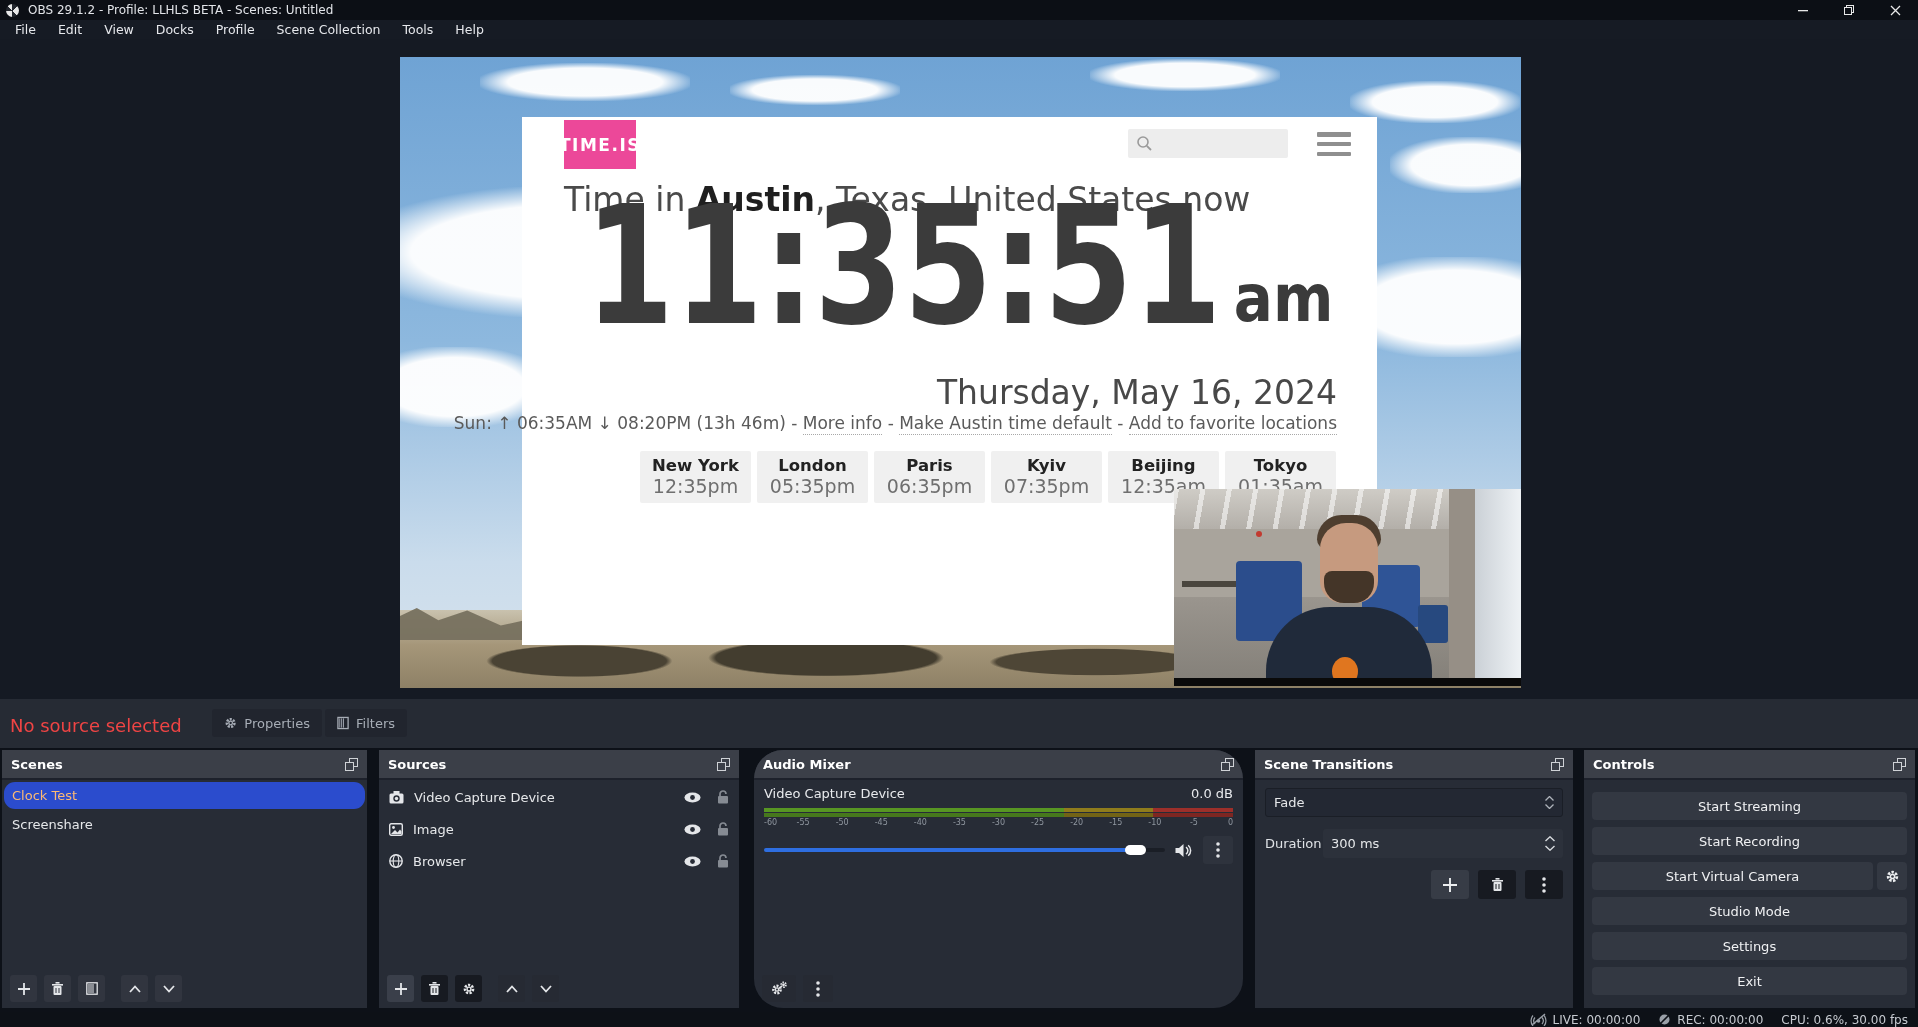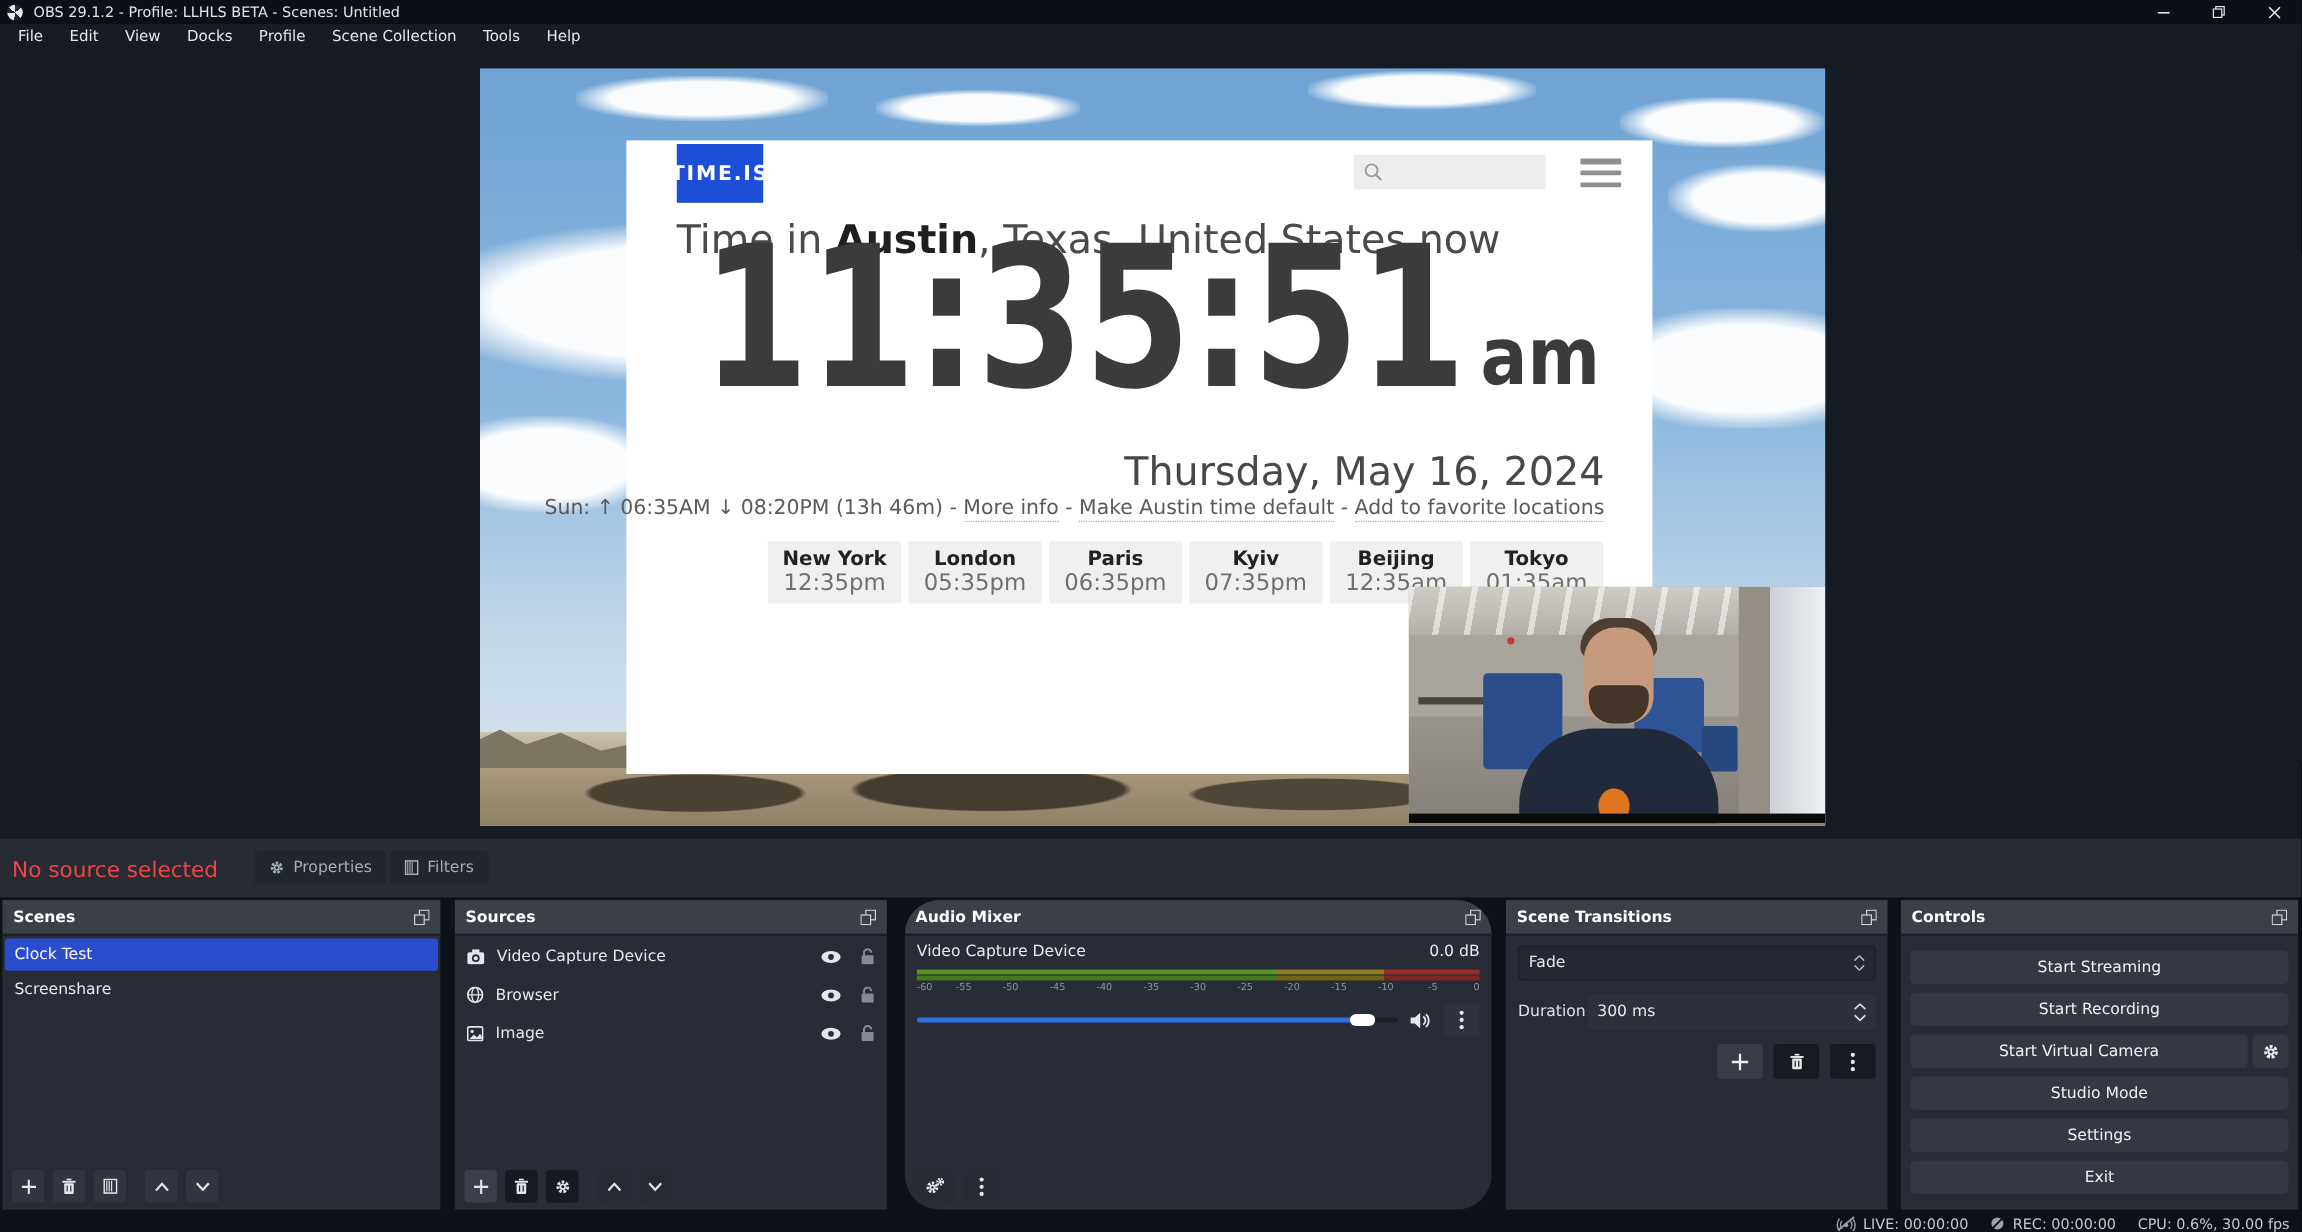--- a/index.html
+++ b/index.html
@@ -23,21 +23,21 @@
   .desert{position:absolute;left:0;bottom:0;width:100%;height:78px;background:linear-gradient(#c9c2ae 0%,#a59679 45%,#8e8166 100%);}
   .ridge{position:absolute;left:0;bottom:48px;width:240px;height:32px;background:#77715f;clip-path:polygon(0 100%,0 25%,7% 0,16% 38%,28% 8%,42% 55%,58% 28%,76% 68%,100% 100%);opacity:.95;}
   .mounds{position:absolute;left:0;bottom:0;width:100%;height:52px;background:
     radial-gradient(ellipse 150px 26px at 16% 48%,#4a4334 0 58%,rgba(74,67,52,0) 62%),
     radial-gradient(ellipse 190px 30px at 38% 42%,#433d2f 0 58%,rgba(67,61,47,0) 62%),
     radial-gradient(ellipse 170px 22px at 62% 50%,#4e4636 0 58%,rgba(78,70,54,0) 62%),
     radial-gradient(ellipse 200px 24px at 86% 46%,#45402f 0 58%,rgba(69,64,47,0) 62%);}
 
   
   .card{position:absolute;left:122px;top:60px;width:855px;height:528px;background:#fff;}
-  .ti-logo{position:absolute;left:42px;top:3px;width:72px;height:49px;background:#1d4ed8;color:#fff;font-size:17px;font-weight:bold;letter-spacing:1.5px;display:flex;align-items:center;justify-content:center;}
+  .ti-logo{position:absolute;left:42px;top:3px;width:72px;height:49px;background:#ec4899;color:#fff;font-size:17px;font-weight:bold;letter-spacing:1.5px;display:flex;align-items:center;justify-content:center;}
   .ti-search{position:absolute;left:606px;top:12px;width:160px;height:29px;background:#ededed;border-radius:2px;display:flex;align-items:center;padding-left:8px;box-sizing:border-box;}
   .ti-burger{position:absolute;left:795px;top:15px;width:34px;height:24px;display:flex;flex-direction:column;justify-content:space-between;}
   .ti-burger div{height:4.5px;background:#8f8f8f;border-radius:1px;}
   .ti-heading{position:absolute;left:42px;top:63px;font-size:33px;color:#4a4a4a;white-space:nowrap;}
   .ti-heading b{color:#1f1f1f;font-weight:800;}
   .ti-clockrow{position:absolute;left:63px;top:96px;display:flex;align-items:baseline;}
   .ti-clock{font-size:128px;font-weight:800;color:#3b3b3b;letter-spacing:0px;transform:scaleY(1.28);transform-origin:50% 80%;line-height:1;}
   .ti-ampm{font-size:58px;font-weight:800;color:#3b3b3b;margin-left:12px;transform:scaleY(1.15);transform-origin:50% 80%;}
   .ti-date{position:absolute;right:40px;top:256px;font-size:33px;color:#484848;}
   .ti-sunline{position:absolute;right:40px;top:296px;font-size:17px;color:#5a5a5a;white-space:nowrap;}
@@ -70,21 +70,21 @@
   .infobar{position:absolute;left:0;top:699px;width:100%;height:49px;background:#262b34;}
   .ib-status{position:absolute;left:10px;top:16px;font-size:18px;color:#ef4444;}
   .ib-btn{position:absolute;top:10px;height:28px;background:#21252e;border-radius:3px;color:#a7adb6;font-size:13px;display:flex;gap:7px;align-items:center;padding:0 12px;box-sizing:border-box;}
 
   
   .dockbg{position:absolute;left:0;top:748px;width:100%;height:264px;background:#0d1118;}
   .panel{position:absolute;top:750px;height:258px;background:#272c36;overflow:hidden;}
   .panel-header{height:28px;background:#3b3f48;border-bottom:2px solid #1d212b;display:flex;align-items:center;justify-content:space-between;padding:0 9px;}
   .panel-title{font-weight:bold;font-size:13px;color:#fff;}
   .scene-item{height:27px;line-height:27px;margin:2px 2px 1px 2px;padding-left:8px;font-size:13px;color:#e6e8ea;border-radius:3px;}
-  .scene-item.selected{background:#2b4ccd;color:#ffffff;}
+  .scene-item.selected{background:#2b4ccd;color:#fdba74;border-radius:11px;}
   .src-row{height:30px;display:flex;align-items:center;padding:0 10px;margin-top:2px;}
   .src-label{font-size:13px;color:#e6e8ea;margin-left:10px;flex:1;}
   .toolbar{position:absolute;left:8px;bottom:6px;display:flex;gap:7px;align-items:center;}
   .iconbtn{width:27px;height:27px;background:#31353f;border-radius:3px;display:flex;align-items:center;justify-content:center;}
   .iconbtn.dark{background:#171a21;}
   .iconbtn.mid{background:#262a33;}
   .iconbtn.lit{background:#3a3f4a;}
   .gap4{width:2px;}
 
   
@@ -339,42 +339,42 @@
       <svg width="17" height="11" style="margin-right:16px;">
           <ellipse cx="8.5" cy="5.5" rx="8" ry="5" fill="#e4e6e9"></ellipse>
           <circle cx="8.5" cy="5.5" r="2.4" fill="#272c36"></circle>
         </svg>
       <svg width="12" height="14">
           <rect x="1" y="6" width="10" height="7.5" rx="1" fill="#868b93"></rect>
           <path d="M3 6 V4 a3 3 0 0 1 6 0" fill="none" stroke="#868b93" stroke-width="1.7"></path>
         </svg>
     </div>
     <div class="src-row">
+      <svg width="14" height="13">
+          <rect x="0.7" y="0.7" width="12.6" height="11.6" rx="1.5" fill="none" stroke="#e4e6e9" stroke-width="1.4"></rect>
+          <circle cx="4.5" cy="4.5" r="1.4" fill="#e4e6e9"></circle>
+          <path d="M2 11 L6 7 L8.5 9.5 L11 6.5 L12.5 8.5 V11 Z" fill="#e4e6e9"></path>
+        </svg>
+      <div class="src-label">Image</div>
+      <svg width="17" height="11" style="margin-right:16px;">
+          <ellipse cx="8.5" cy="5.5" rx="8" ry="5" fill="#e4e6e9"></ellipse>
+          <circle cx="8.5" cy="5.5" r="2.4" fill="#272c36"></circle>
+        </svg>
+      <svg width="12" height="14">
+          <rect x="1" y="6" width="10" height="7.5" rx="1" fill="#868b93"></rect>
+          <path d="M3 6 V4 a3 3 0 0 1 6 0" fill="none" stroke="#868b93" stroke-width="1.7"></path>
+        </svg>
+    </div>
+    <div class="src-row">
       <svg width="14" height="14">
           <circle cx="7" cy="7" r="6.2" fill="none" stroke="#e4e6e9" stroke-width="1.4"></circle>
           <ellipse cx="7" cy="7" rx="2.8" ry="6.2" fill="none" stroke="#e4e6e9" stroke-width="1.1"></ellipse>
           <path d="M0.8 7 H13.2" stroke="#e4e6e9" stroke-width="1.1"></path>
         </svg>
       <div class="src-label">Browser</div>
-      <svg width="17" height="11" style="margin-right:16px;">
-          <ellipse cx="8.5" cy="5.5" rx="8" ry="5" fill="#e4e6e9"></ellipse>
-          <circle cx="8.5" cy="5.5" r="2.4" fill="#272c36"></circle>
-        </svg>
-      <svg width="12" height="14">
-          <rect x="1" y="6" width="10" height="7.5" rx="1" fill="#868b93"></rect>
-          <path d="M3 6 V4 a3 3 0 0 1 6 0" fill="none" stroke="#868b93" stroke-width="1.7"></path>
-        </svg>
-    </div>
-    <div class="src-row">
-      <svg width="14" height="13">
-          <rect x="0.7" y="0.7" width="12.6" height="11.6" rx="1.5" fill="none" stroke="#e4e6e9" stroke-width="1.4"></rect>
-          <circle cx="4.5" cy="4.5" r="1.4" fill="#e4e6e9"></circle>
-          <path d="M2 11 L6 7 L8.5 9.5 L11 6.5 L12.5 8.5 V11 Z" fill="#e4e6e9"></path>
-        </svg>
-      <div class="src-label">Image</div>
       <svg width="17" height="11" style="margin-right:16px;">
           <ellipse cx="8.5" cy="5.5" rx="8" ry="5" fill="#e4e6e9"></ellipse>
           <circle cx="8.5" cy="5.5" r="2.4" fill="#272c36"></circle>
         </svg>
       <svg width="12" height="14">
           <rect x="1" y="6" width="10" height="7.5" rx="1" fill="#868b93"></rect>
           <path d="M3 6 V4 a3 3 0 0 1 6 0" fill="none" stroke="#868b93" stroke-width="1.7"></path>
         </svg>
     </div>
     <div class="toolbar">

